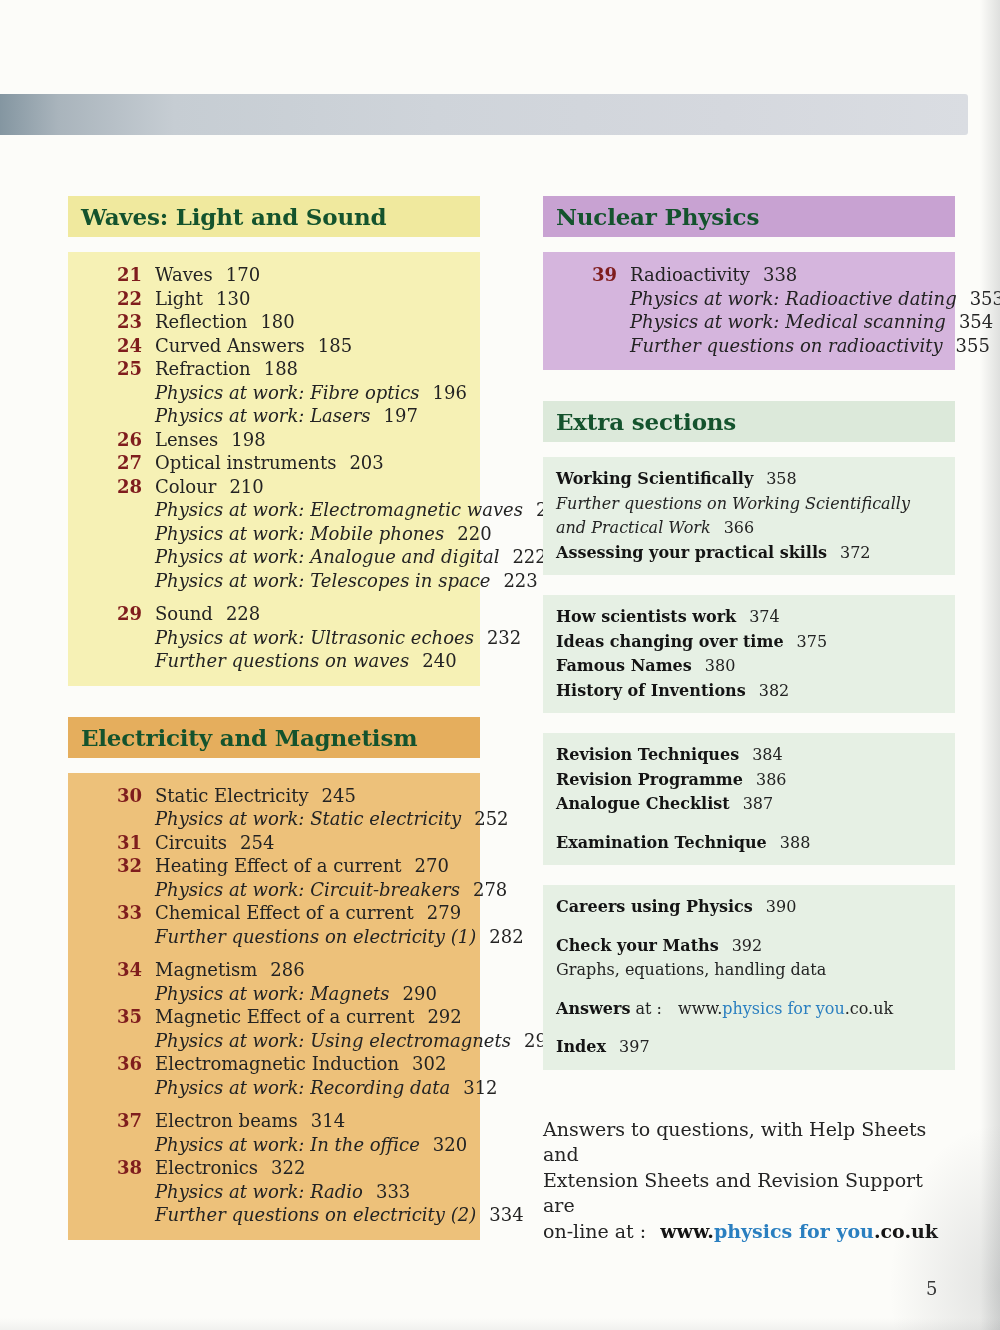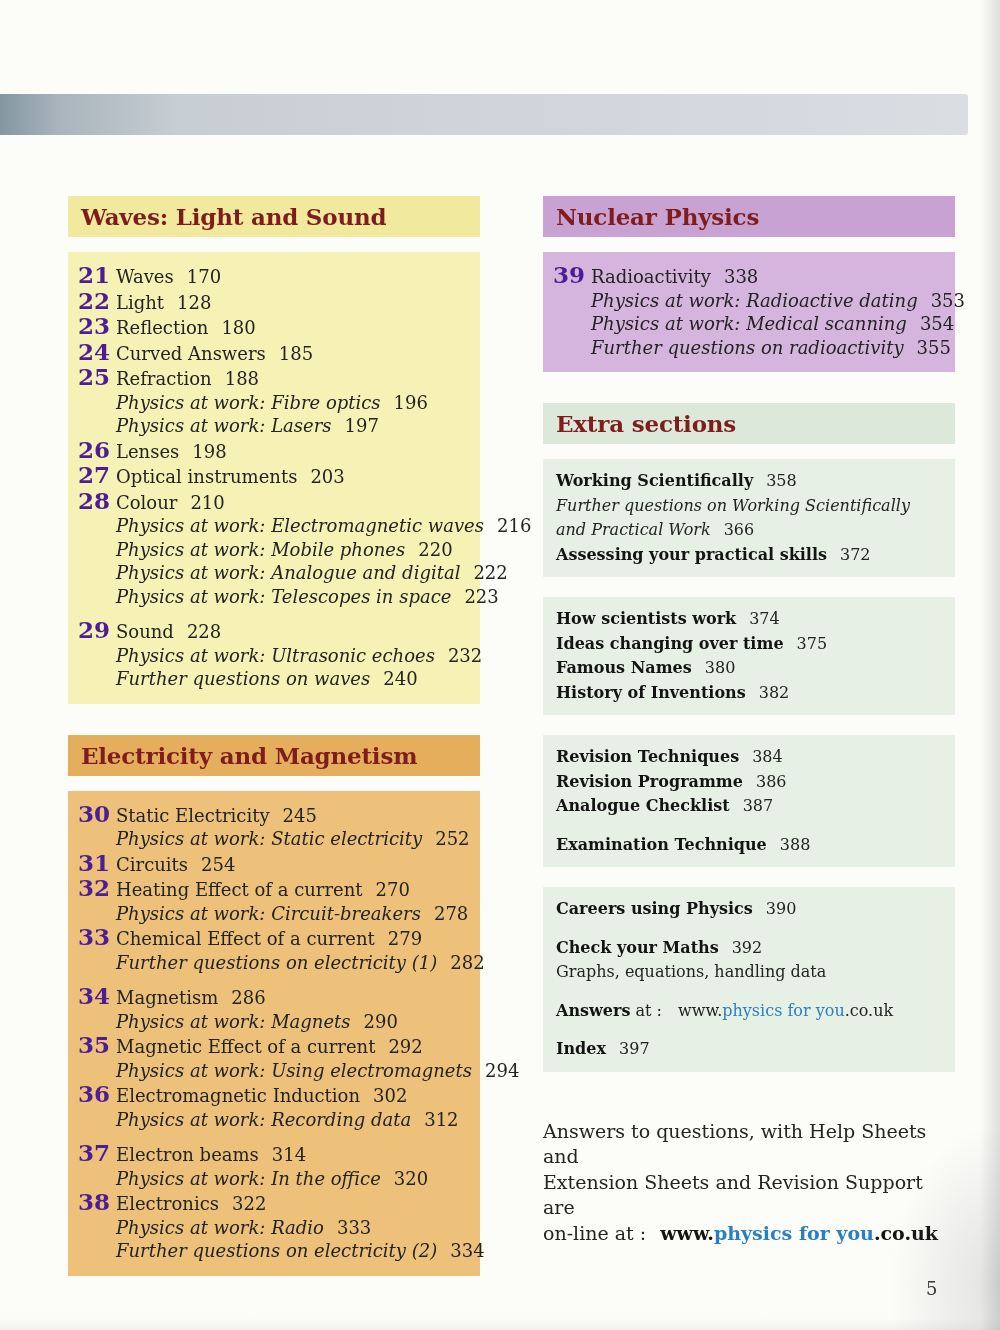--- a/index.html
+++ b/index.html
@@ -20,36 +20,36 @@
     position:absolute;left:0;top:94px;width:968px;height:41px;
     background:linear-gradient(90deg,var(--topbar-left,#8496a1) 0%,#a9b4bc 6%,#c6cdd3 18%,#cfd4da 45%,#d5d8de 75%,var(--topbar-right,#dadde2) 100%);
     border-radius:0 3px 3px 0;
   }
   .col{position:absolute;width:412px;}
   .left-col{left:68px;top:196px;}
   .right-col{left:543px;top:196px;}
 
   .section-header{
     height:41px;line-height:42px;font-weight:bold;font-size:23px;
-    padding-left:13px;color:#7f1d1d;margin-bottom:15px;letter-spacing:-0.2px;
+    padding-left:13px;color:#14532d;margin-bottom:15px;letter-spacing:-0.2px;
   }
   .yellow-h{background:var(--yellow-header,#f1ea9f);}
   .orange-h{background:var(--orange-header,#e5ae5d);}
   .purple-h{background:var(--purple-header,#c8a2d2);}
   .green-h{background:var(--green-header,#dce9da);}
 
   .panel{padding:11px 10px 13px 10px;margin-bottom:31px;}
   .yellow-p{background:var(--yellow-panel,#f6f1b5);}
   .orange-p{background:var(--orange-panel,#edc17a);}
   .purple-p{background:var(--purple-panel,#d5b5dd);}
 
   .group{margin-bottom:10px;}
   .group:last-child{margin-bottom:0;}
   .row{display:flex;align-items:baseline;line-height:23.5px;font-size:18px;white-space:nowrap;}
-  .num{flex:0 0 38px;width:38px;font-weight:bold;font-size:23px;color:#4c1d95;}
+  .num{flex:0 0 38px;width:38px;font-weight:bold;font-size:18px;color:#7f1d1d;margin-left:39px;}
   .italic{font-style:italic;}
   .bold{font-weight:bold;color:#141414;}
   .pg{margin-left:13px;}
 
   .xpanel{background:var(--green-panel,#e6f0e4);padding:10px 13px;margin-bottom:20px;}
   .xpanel:last-of-type{margin-bottom:0;}
   .xrow{font-size:16px;line-height:24.5px;}
   .xrow .pg{margin-left:13px;}
   .vgap{height:14px;}
   .link{color:var(--link-blue,#2a7fc0);}
@@ -70,21 +70,21 @@
     <div class="panel yellow-p">
         <div class="group">
           <div class="row">
             <span class="num">21</span>
             <span class="title">Waves</span>
             <span class="pg">170</span>
           </div>
           <div class="row">
             <span class="num">22</span>
             <span class="title">Light</span>
-            <span class="pg">128</span>
+            <span class="pg">130</span>
           </div>
           <div class="row">
             <span class="num">23</span>
             <span class="title">Reflection</span>
             <span class="pg">180</span>
           </div>
           <div class="row">
             <span class="num">24</span>
             <span class="title">Curved Answers</span>
             <span class="pg">185</span>

